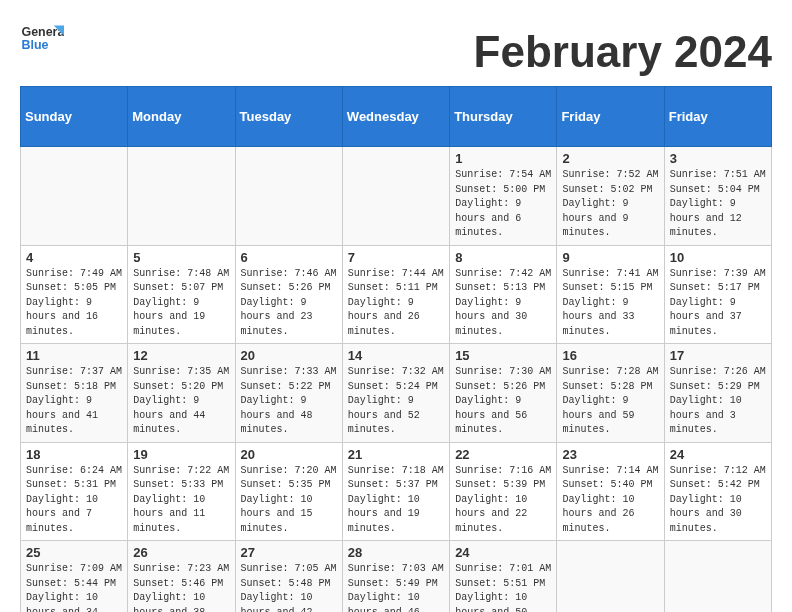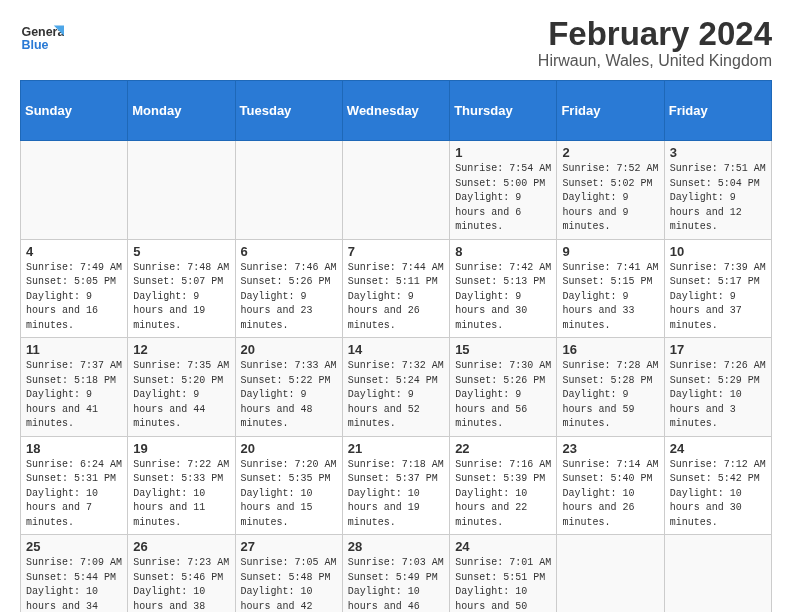--- a/index.html
+++ b/index.html
@@ -13,24 +13,25 @@
     .header-area {
       display: flex;
       align-items: flex-start;
       justify-content: space-between;
       margin-bottom: 10px;
     }
     .title-area {
       text-align: right;
     }
     .main-title {
-      font-size: 33px;
+      font-size: 44px;
       font-weight: bold;
       color: #333;
       line-height: 1.1;
+      margin-top: 12px;
     }
     .subtitle {
       font-size: 16px;
       color: #555;
     }
     table {
       width: 100%;
       border-collapse: collapse;
       table-layout: fixed;
     }
@@ -83,21 +84,20 @@
 <div class="header-area">
   <div class="logo-wrap">
     <svg class="logo-svg" viewBox="0 0 60 50">
       <text x="2" y="22" font-size="17" font-weight="bold" fill="#333" font-family="Arial">General</text>
       <text x="2" y="40" font-size="17" font-weight="bold" fill="#2a7ad5" font-family="Arial">Blue</text>
       <polygon points="46,8 60,8 60,22" fill="#4da6e8"></polygon>
     </svg>
   </div>
   <div class="title-area">
     <div class="main-title">February 2024</div>
-    <div class="subtitle">Hirwaun, Wales, United Kingdom</div>
   </div>
 </div>
 
 <table>
   <thead>
     <tr>
     <th>Sunday</th>
         <th>Monday</th>
         <th>Tuesday</th>
         <th>Wednesday</th>

